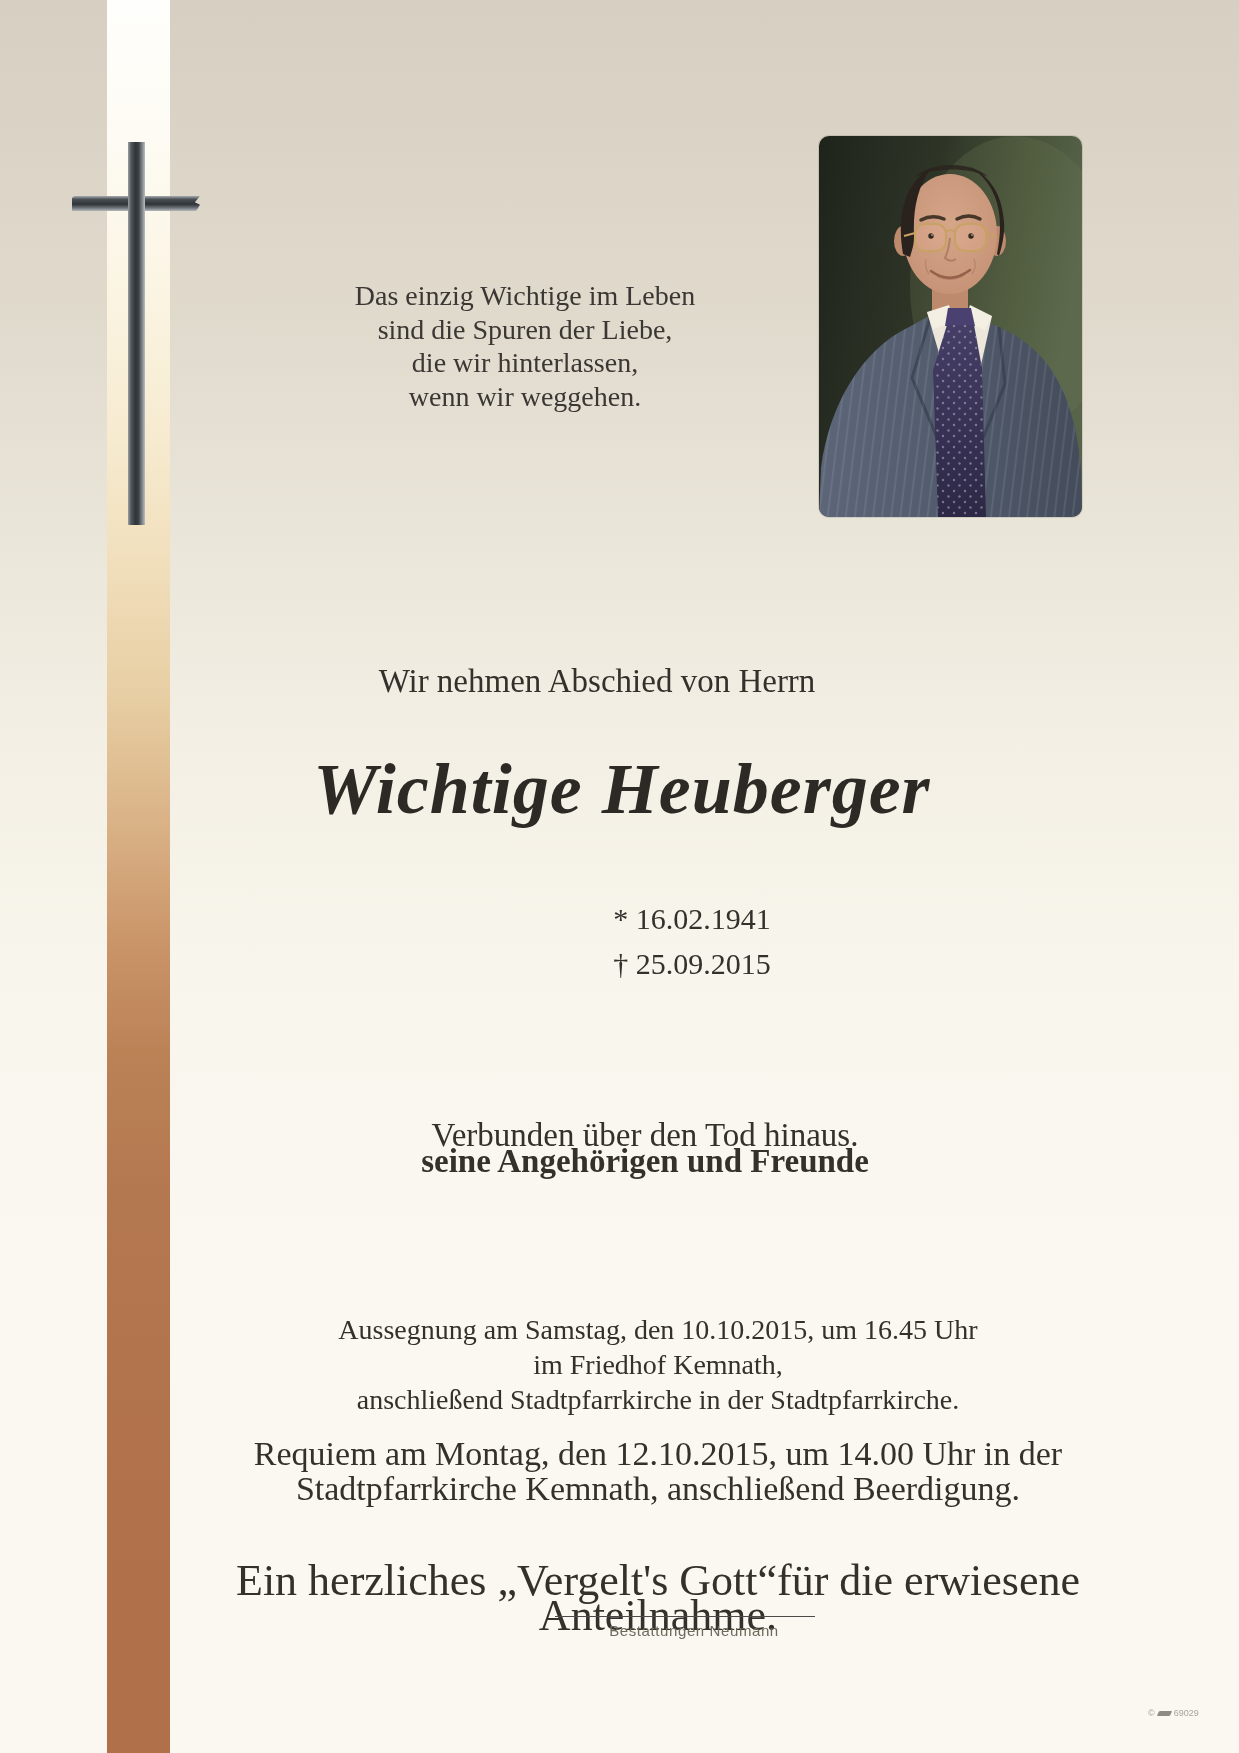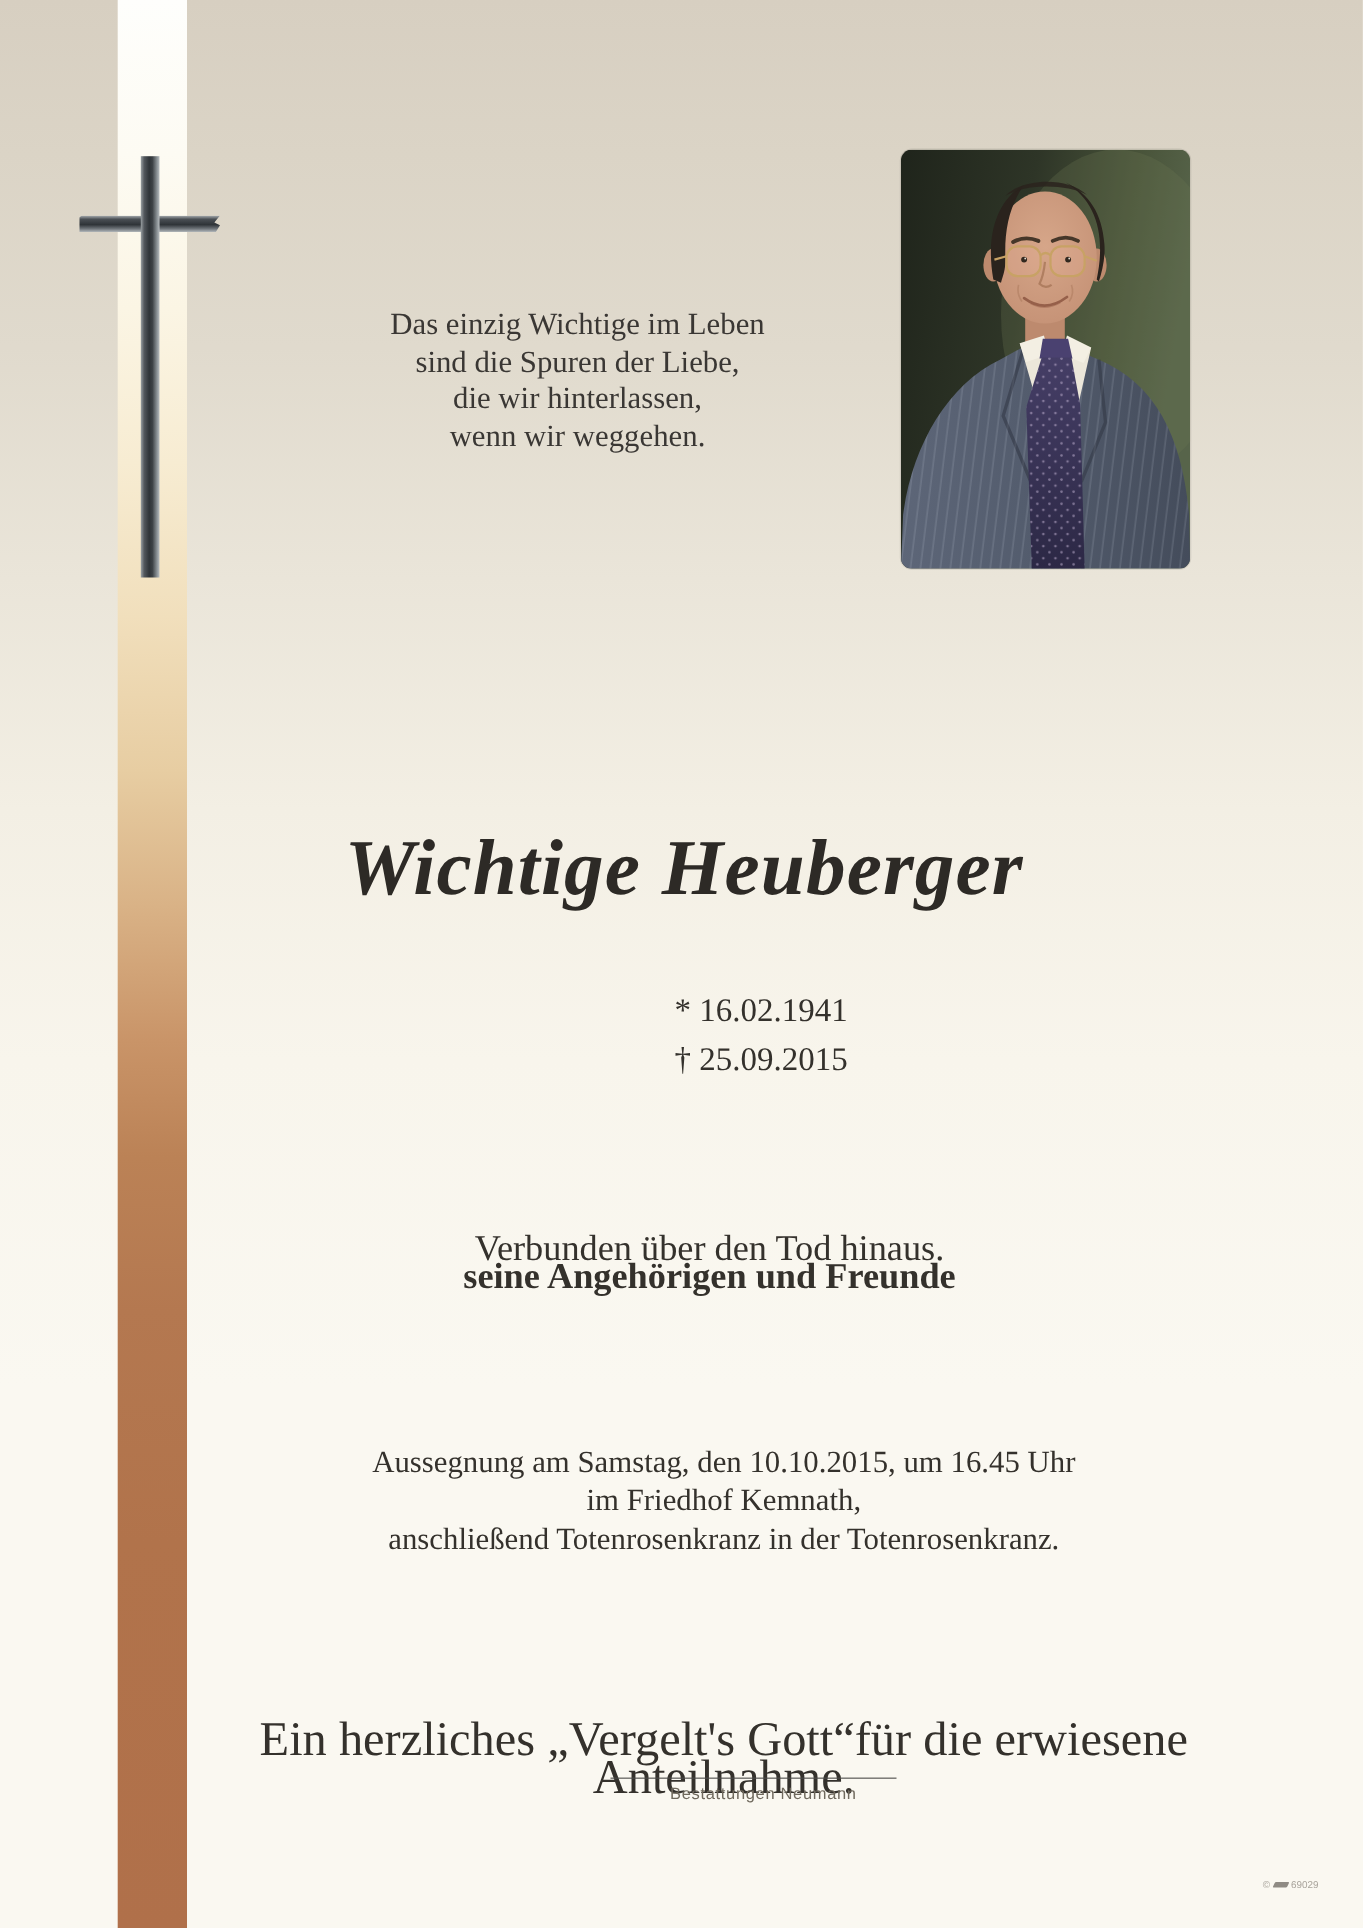--- a/index.html
+++ b/index.html
@@ -181,37 +181,42 @@
     </svg>
   </div>
 
   <div class="tblock quote">
     <div>Das einzig Wichtige im Leben</div>
     <div>sind die Spuren der Liebe,</div>
     <div>die wir hinterlassen,</div>
     <div>wenn wir weggehen.</div>
   </div>
 
+  <div class="tblock farewell">Wir nehmen Abschied von Herrn</div>
 
   <div class="tblock name">Wichtige Heuberger</div>
 
   <div class="tblock dates">
     <div>* 16.02.1941</div>
     <div>† 25.09.2015</div>
   </div>
 
   <div class="tblock condolence">Verbunden über den Tod hinaus.</div>
   <div class="tblock mourners">seine Angehörigen und Freunde</div>
 
   <div class="tblock service1">
     <div>Aussegnung am Samstag, den 10.10.2015, um 16.45 Uhr</div>
     <div>im Friedhof Kemnath,</div>
-    <div>anschließend Totenrosenkranz in der Totenrosenkranz.</div>
-  </div>
-
+    <div>anschließend Stadtpfarrkirche in der Stadtpfarrkirche.</div>
+  </div>
+
+  <div class="tblock service2">
+    <div>Requiem am Montag, den 12.10.2015, um 14.00 Uhr in der</div>
+    <div>Stadtpfarrkirche Kemnath, anschließend Beerdigung.</div>
+  </div>
 
   <div class="tblock thanks">Ein herzliches „Vergelt's Gott“für die erwiesene Anteilnahme.</div>
 
   <div class="footer">
     <span class="footer-text">Bestattungen Neumann</span>
   </div>
 
   <div class="printmark">
     <span>©</span>
     <span class="pm-logo"></span>

